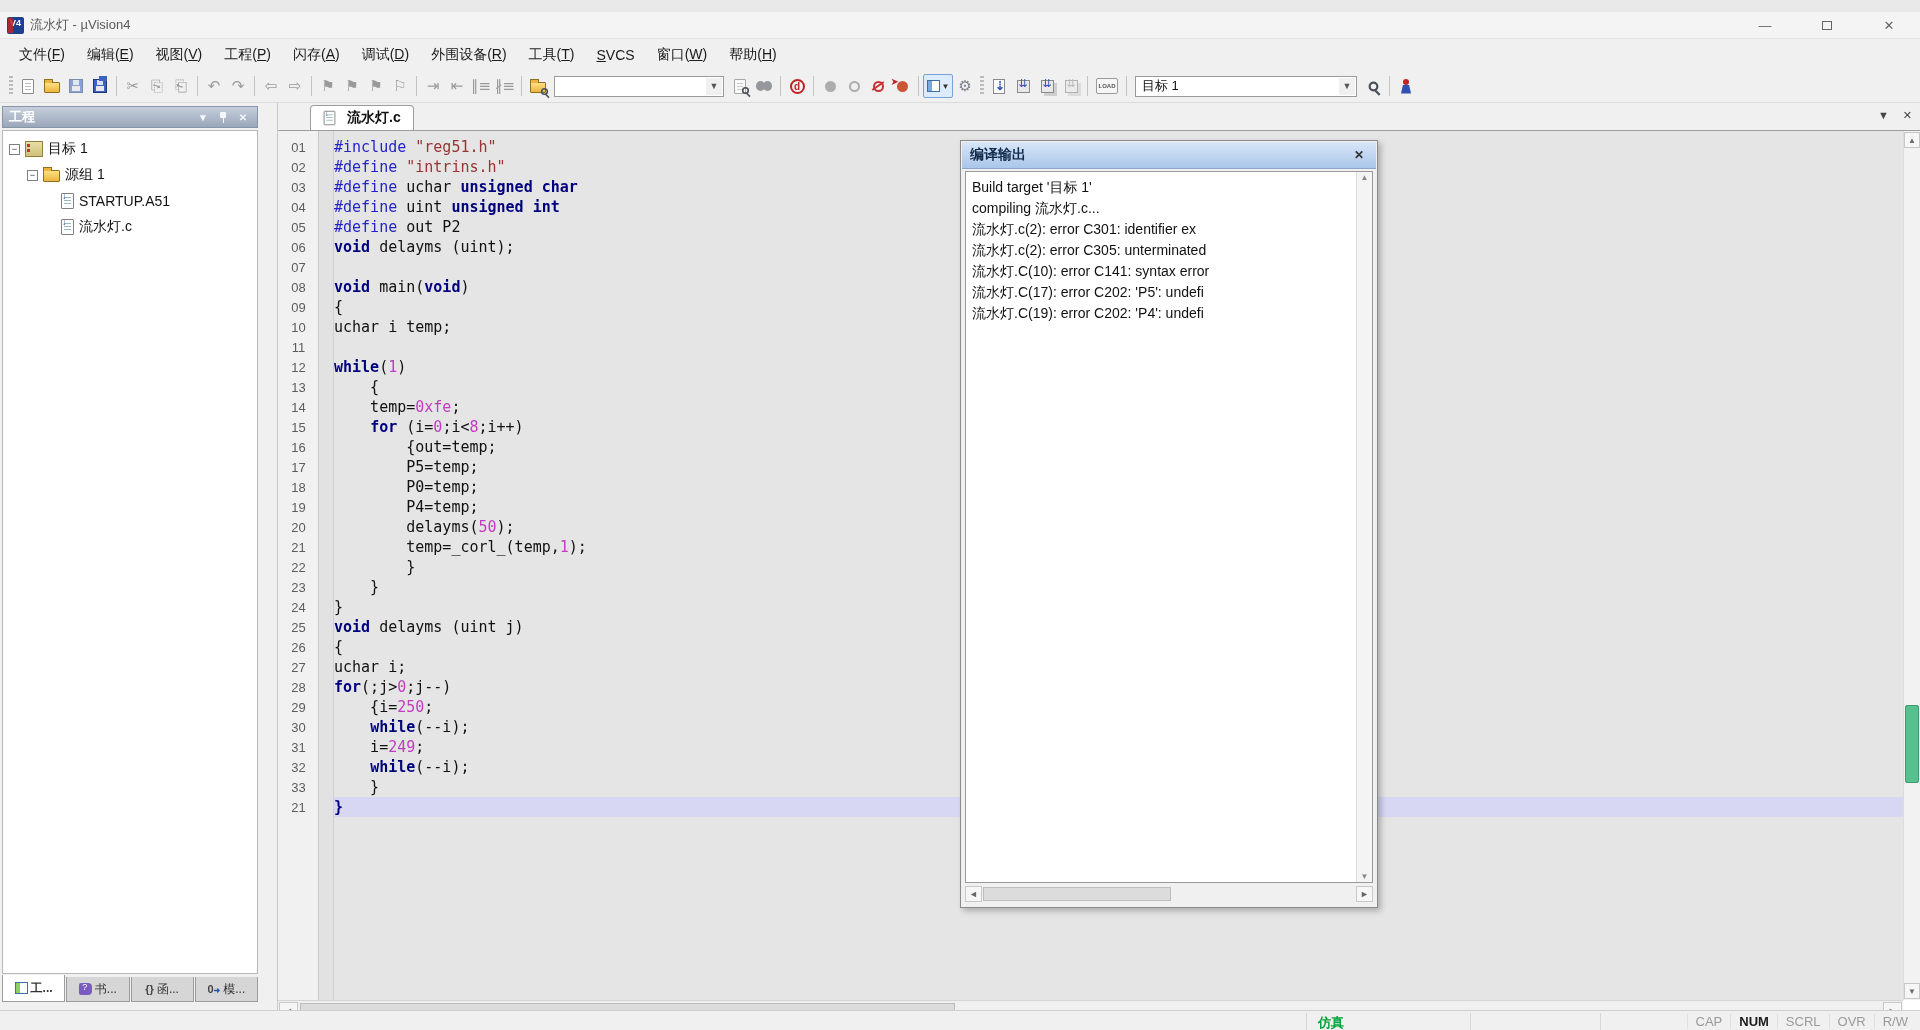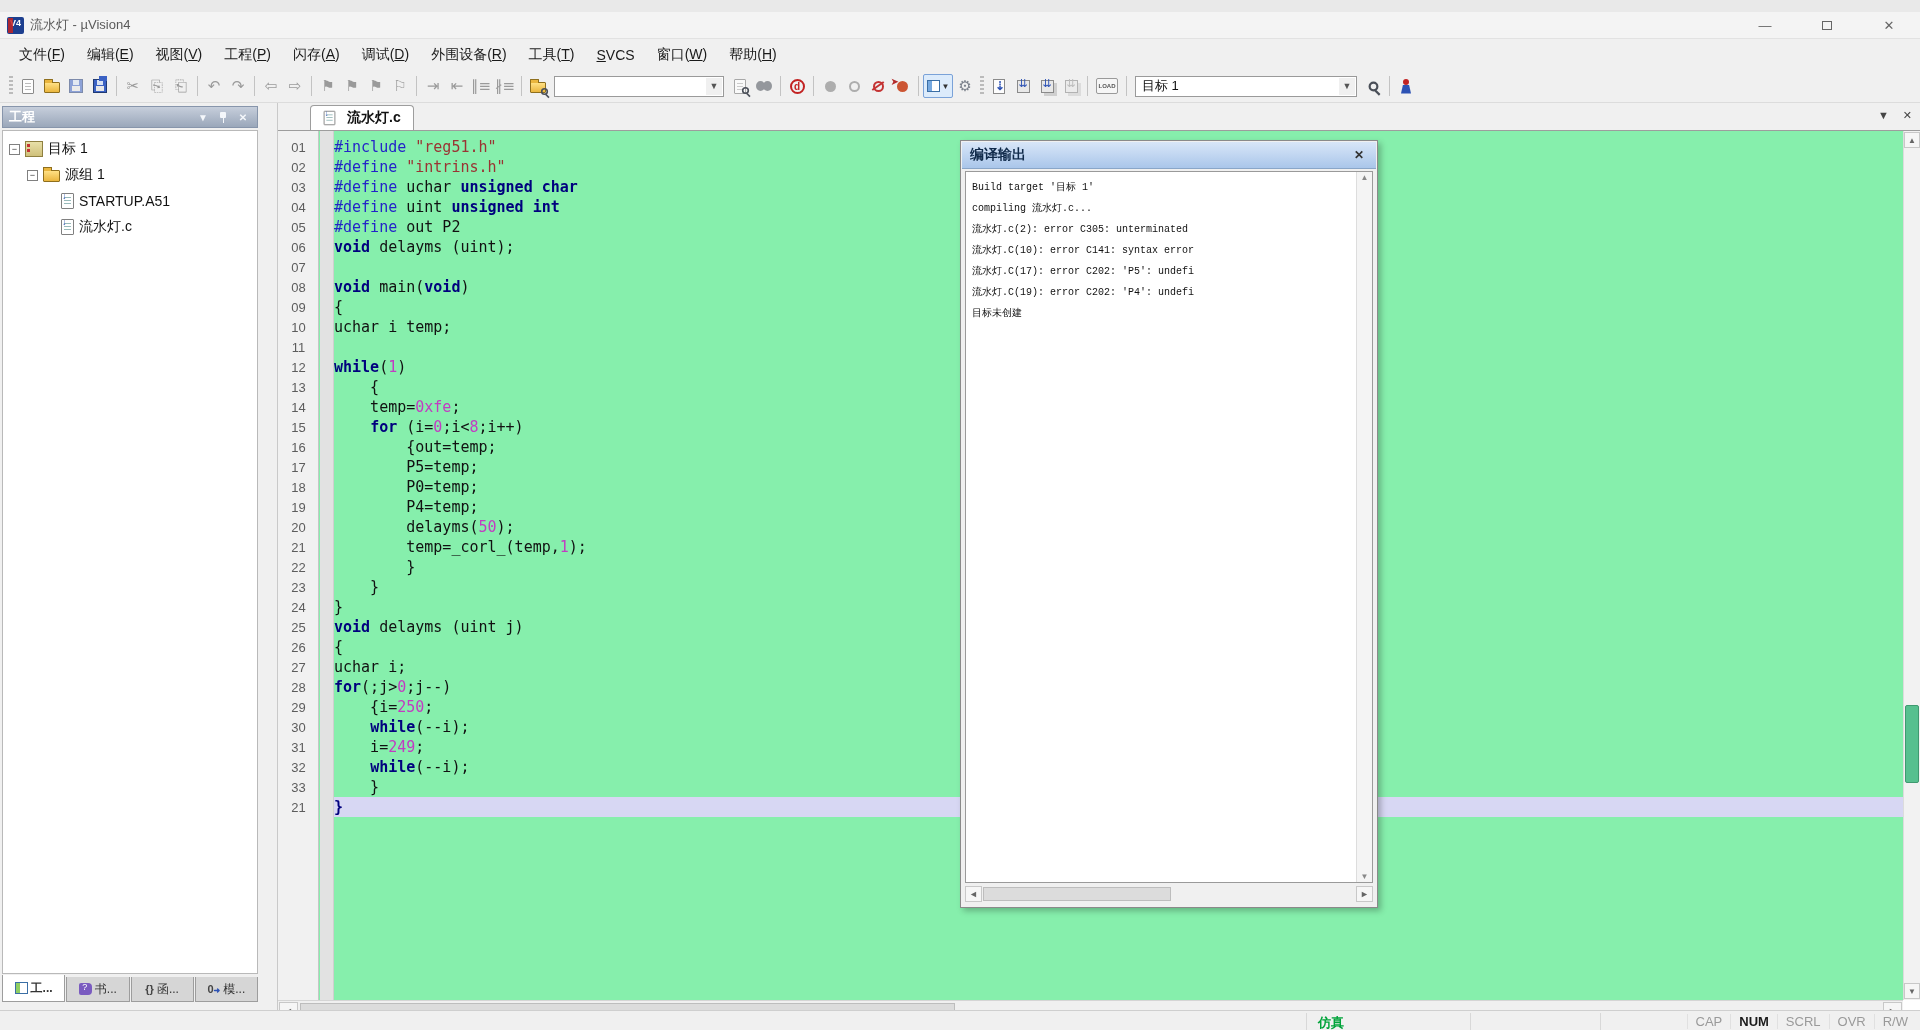--- a/index.html
+++ b/index.html
@@ -136,21 +136,21 @@
   
   .editor { position:absolute; left:277px; right:0; top:0; bottom:0; background:#fff;
             border-left:1px solid #c9c9c9;}
   .tabbar { position:absolute; left:0; right:0; top:0; height:28px; background:#f0f0f0;
             border-bottom:1px solid #9d9d9d;}
   .etab { position:absolute; left:32px; bottom:0; height:25px; background:#fff; border:1px solid #9d9d9d;
           border-bottom:none; border-radius:4px 4px 0 0; display:flex; align-items:center; gap:6px;
           padding:0 12px; font-size:14px; font-weight:bold; color:#111;}
   .etab .tree-ico.file{ transform:scale(.9); }
   .tab-corner { position:absolute; right:8px; top:6px; display:flex; gap:14px; color:#444; font-size:11px;}
-  .code-wrap { position:absolute; left:0; right:17px; top:28px; bottom:20px; overflow:hidden; background:#86efac;}
+  .code-wrap { position:absolute; left:0; right:17px; top:28px; bottom:20px; overflow:hidden; background:#e5e5e5;}
   .gutter-bg { position:absolute; left:0; top:0; bottom:0; width:41px; background:#f1f1f1; border-right:1px solid #c6c6c6;}
   .fold-bg { position:absolute; left:42px; top:0; bottom:0; width:14px; background:#e2e2e2; border-right:1px solid #cfcfcf;}
   .code-lines { position:absolute; left:0; right:0; top:6px; }
   .code-row { height:20px; display:flex; align-items:center; position:relative;}
   .code-row .ln { width:41px; flex:none; text-align:center; font-size:13px; color:#5d5d5d;}
   .code-row .fold { width:15px; flex:none; height:100%;}
   .code-row .src { flex:1; font-family:"DejaVu Sans Mono", monospace; font-size:15px; white-space:pre;
                    color:#111; height:100%; display:flex; align-items:center;}
   .code-row.hl .src { background:#d7d7f3; }
   .seg-d{ color:#2424c8; } .seg-k{ color:#00007e; font-weight:bold; }
@@ -176,21 +176,21 @@
                 border:1px solid #8a8a8a; box-shadow:3px 3px 6px rgba(0,0,0,.25); z-index:20;}
   .ow-title { position:absolute; left:1px; right:1px; top:1px; height:27px;
               background:linear-gradient(#d8e6f8,#aac6ea); border-bottom:1px solid #8aa6c8;
               display:flex; align-items:center; padding:0 8px; font-size:14px; font-weight:bold; color:#102a4a;}
   .ow-title .hspacer{ flex:1; }
   .ow-close { width:18px; height:18px; display:flex; align-items:center; justify-content:center;
               color:#333; font-size:12px;}
   .ow-body { position:absolute; left:4px; right:4px; top:30px; bottom:24px; background:#fff;
              border:1px solid #9a9a9a; overflow:hidden;}
   .ow-lines { position:absolute; left:6px; top:5px; right:20px;}
-  .out-line { font-family:Liberation Mono, monospace; font-size:10px; color:#111;
+  .out-line { font-family:Liberation Sans, sans-serif; font-size:14px; color:#111;
               white-space:pre; height:21px; line-height:21px; overflow:hidden;}
   .ow-vscroll { position:absolute; right:0; top:0; bottom:0; width:16px; background:#f4f4f4; border-left:1px solid #ddd;}
   .ow-vscroll .up{ position:absolute; top:1px; left:1px; width:13px; text-align:center; font-size:8px; color:#888;}
   .ow-vscroll .down{ position:absolute; bottom:1px; left:1px; width:13px; text-align:center; font-size:8px; color:#888;}
   .ow-hscroll { position:absolute; left:4px; right:4px; bottom:4px; height:18px; background:#f0f0f0;}
   .ow-hscroll .left{ left:0; width:17px; height:16px; top:1px;}
   .ow-hscroll .right{ right:0; width:17px; height:16px; top:1px;}
   .ow-hthumb { position:absolute; left:18px; top:2px; width:46%; height:14px; background:#dcdcdc; border:1px solid #bdbdbd;}
 
   
@@ -628,25 +628,25 @@
   <div class="output-win">
     <div class="ow-title">
       <span>编译输出</span>
       <span class="hspacer"></span>
       <span class="ow-close">✕</span>
     </div>
     <div class="ow-body">
       <div class="ow-lines" id="outlines">
           <div class="out-line">Build target '目标 1'</div>
           <div class="out-line">compiling 流水灯.c...</div>
+          <div class="out-line">流水灯.c(2): error C301: identifier ex</div>
           <div class="out-line">流水灯.c(2): error C305: unterminated</div>
           <div class="out-line">流水灯.C(10): error C141: syntax error</div>
           <div class="out-line">流水灯.C(17): error C202: 'P5': undefi</div>
           <div class="out-line">流水灯.C(19): error C202: 'P4': undefi</div>
-          <div class="out-line">目标未创建</div>
         </div>
       <div class="ow-vscroll">
         <span class="up">▲</span>
         <span class="down">▼</span>
       </div>
     </div>
     <div class="ow-hscroll">
       <span class="sc-btn left">◄</span>
       <span class="ow-hthumb"></span>
       <span class="sc-btn right">►</span>

